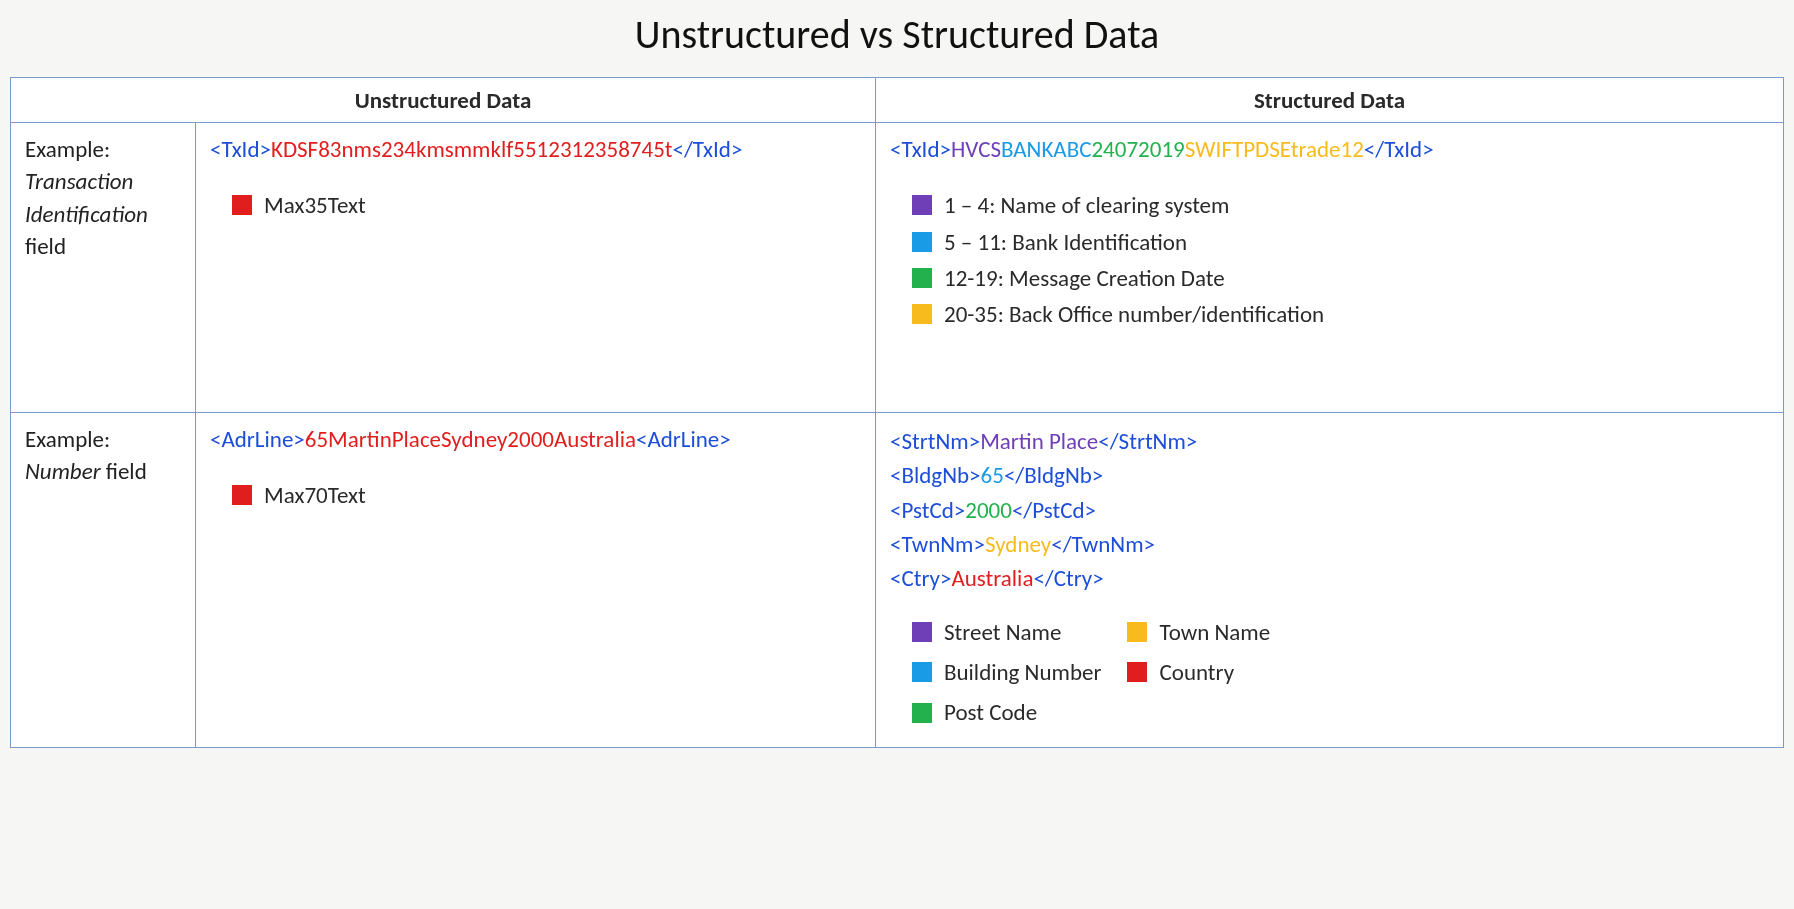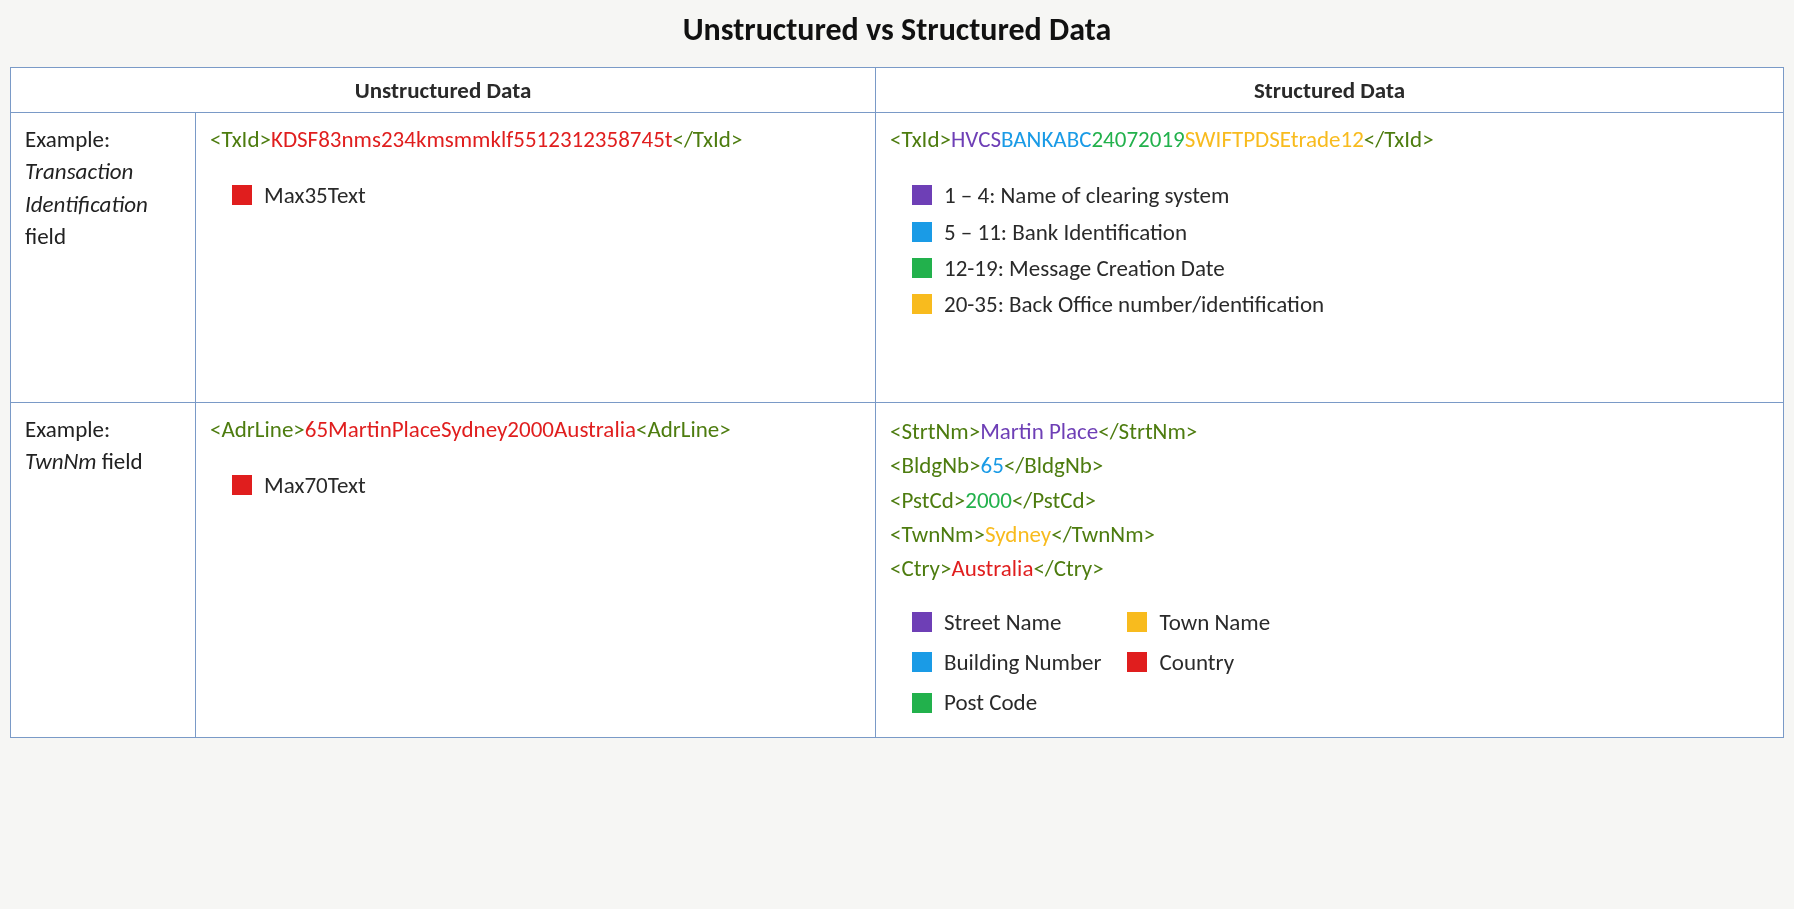--- a/index.html
+++ b/index.html
@@ -17,22 +17,22 @@
   body{
     background:var(--bg);
     font-family:"Segoe UI","Calibri",Arial,sans-serif;
     color:var(--txt);
     width:1794px;
     box-sizing:border-box;
     padding:2px 10px 20px 10px;
   }
   h1{
     text-align:center;
-    font-weight:700;
-    font-size:32px;
+    font-weight:400;
+    font-size:40px;
     margin:8px 0 18px 0;
     color:#111;
   }
   table.grid{
     width:100%;
     border-collapse:collapse;
     background:#fff;
     table-layout:fixed;
   }
   table.grid th, table.grid td{
@@ -50,21 +50,21 @@
   }
   col.rowhead{width:185px;}
   .rowhead-cell{
     font-size:21px;
     color:#222;
     padding-top:30px;
   }
   .rowhead-cell .ex-label{display:block;}
   .rowhead-cell .ex-name{font-style:italic;}
   .xml{font-family:"Segoe UI","Calibri",Arial,sans-serif;}
-  .tag{color:#4d7c0f;}
+  .tag{color:#1d4ed8;}
   .c-red{color:var(--red);}
   .c-purple{color:var(--purple);}
   .c-blue{color:var(--blue);}
   .c-green{color:var(--green);}
   .c-orange{color:var(--orange);}
   .legend{margin-top:24px;}
   .legend-item{
     display:flex;
     align-items:center;
     margin:4px 0 4px 22px;
@@ -149,21 +149,21 @@
           <span>20-35: Back Office number/identification</span>
         </div>
       </div>
     </td>
   </tr>
 
   <tr>
     <td class="rowhead-cell">
       <span class="ex-label">Example:</span>
       <span>
-        <span class="ex-name">TwnNm</span>
+        <span class="ex-name">Number</span>
         <span>field</span>
       </span>
     </td>
 
     <td>
       <div class="xml">
         <span class="tag">&lt;AdrLine&gt;</span><span class="c-red">65MartinPlaceSydney2000Australia</span><span class="tag">&lt;AdrLine&gt;</span>
       </div>
       <div class="legend">
         <div class="legend-item">

